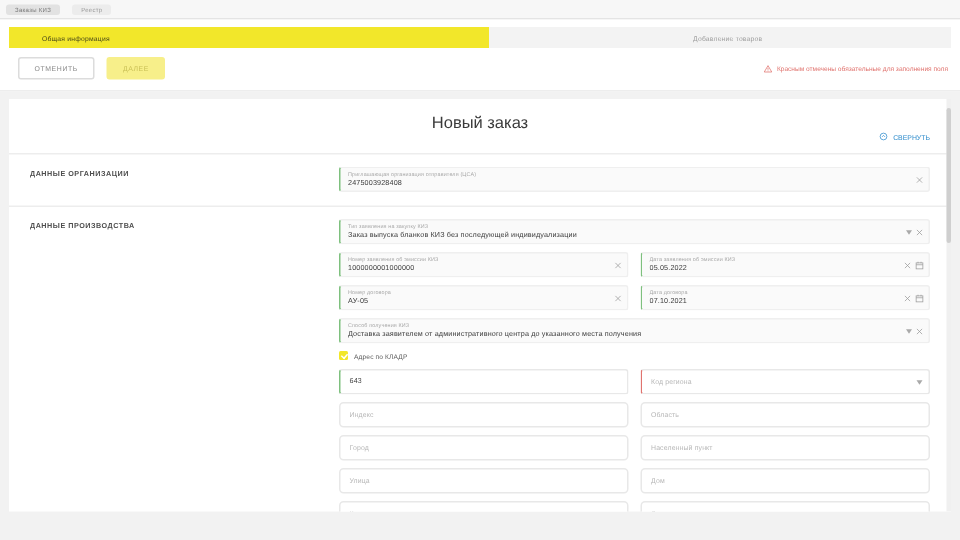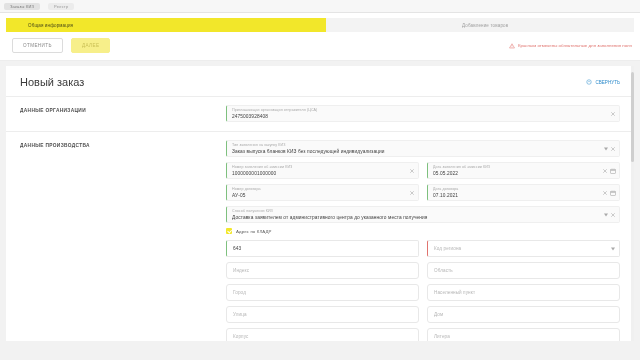--- a/index.html
+++ b/index.html
@@ -116,20 +116,21 @@
     background: #fff;
     margin: 5px 6px 0 6px;
     height: 275px;
     overflow: hidden;
     position: relative;
   }
   .page-head {
     display: flex;
     align-items: center;
     padding: 10px 14px 8px 14px;
+    flex-direction: column;
   }
   .page-title {
     font-size: 11px;
     color: #3b3b3b;
     font-weight: 400;
   }
   .collapse-link {
     margin-left: auto;
     display: flex;
     align-items: center;

